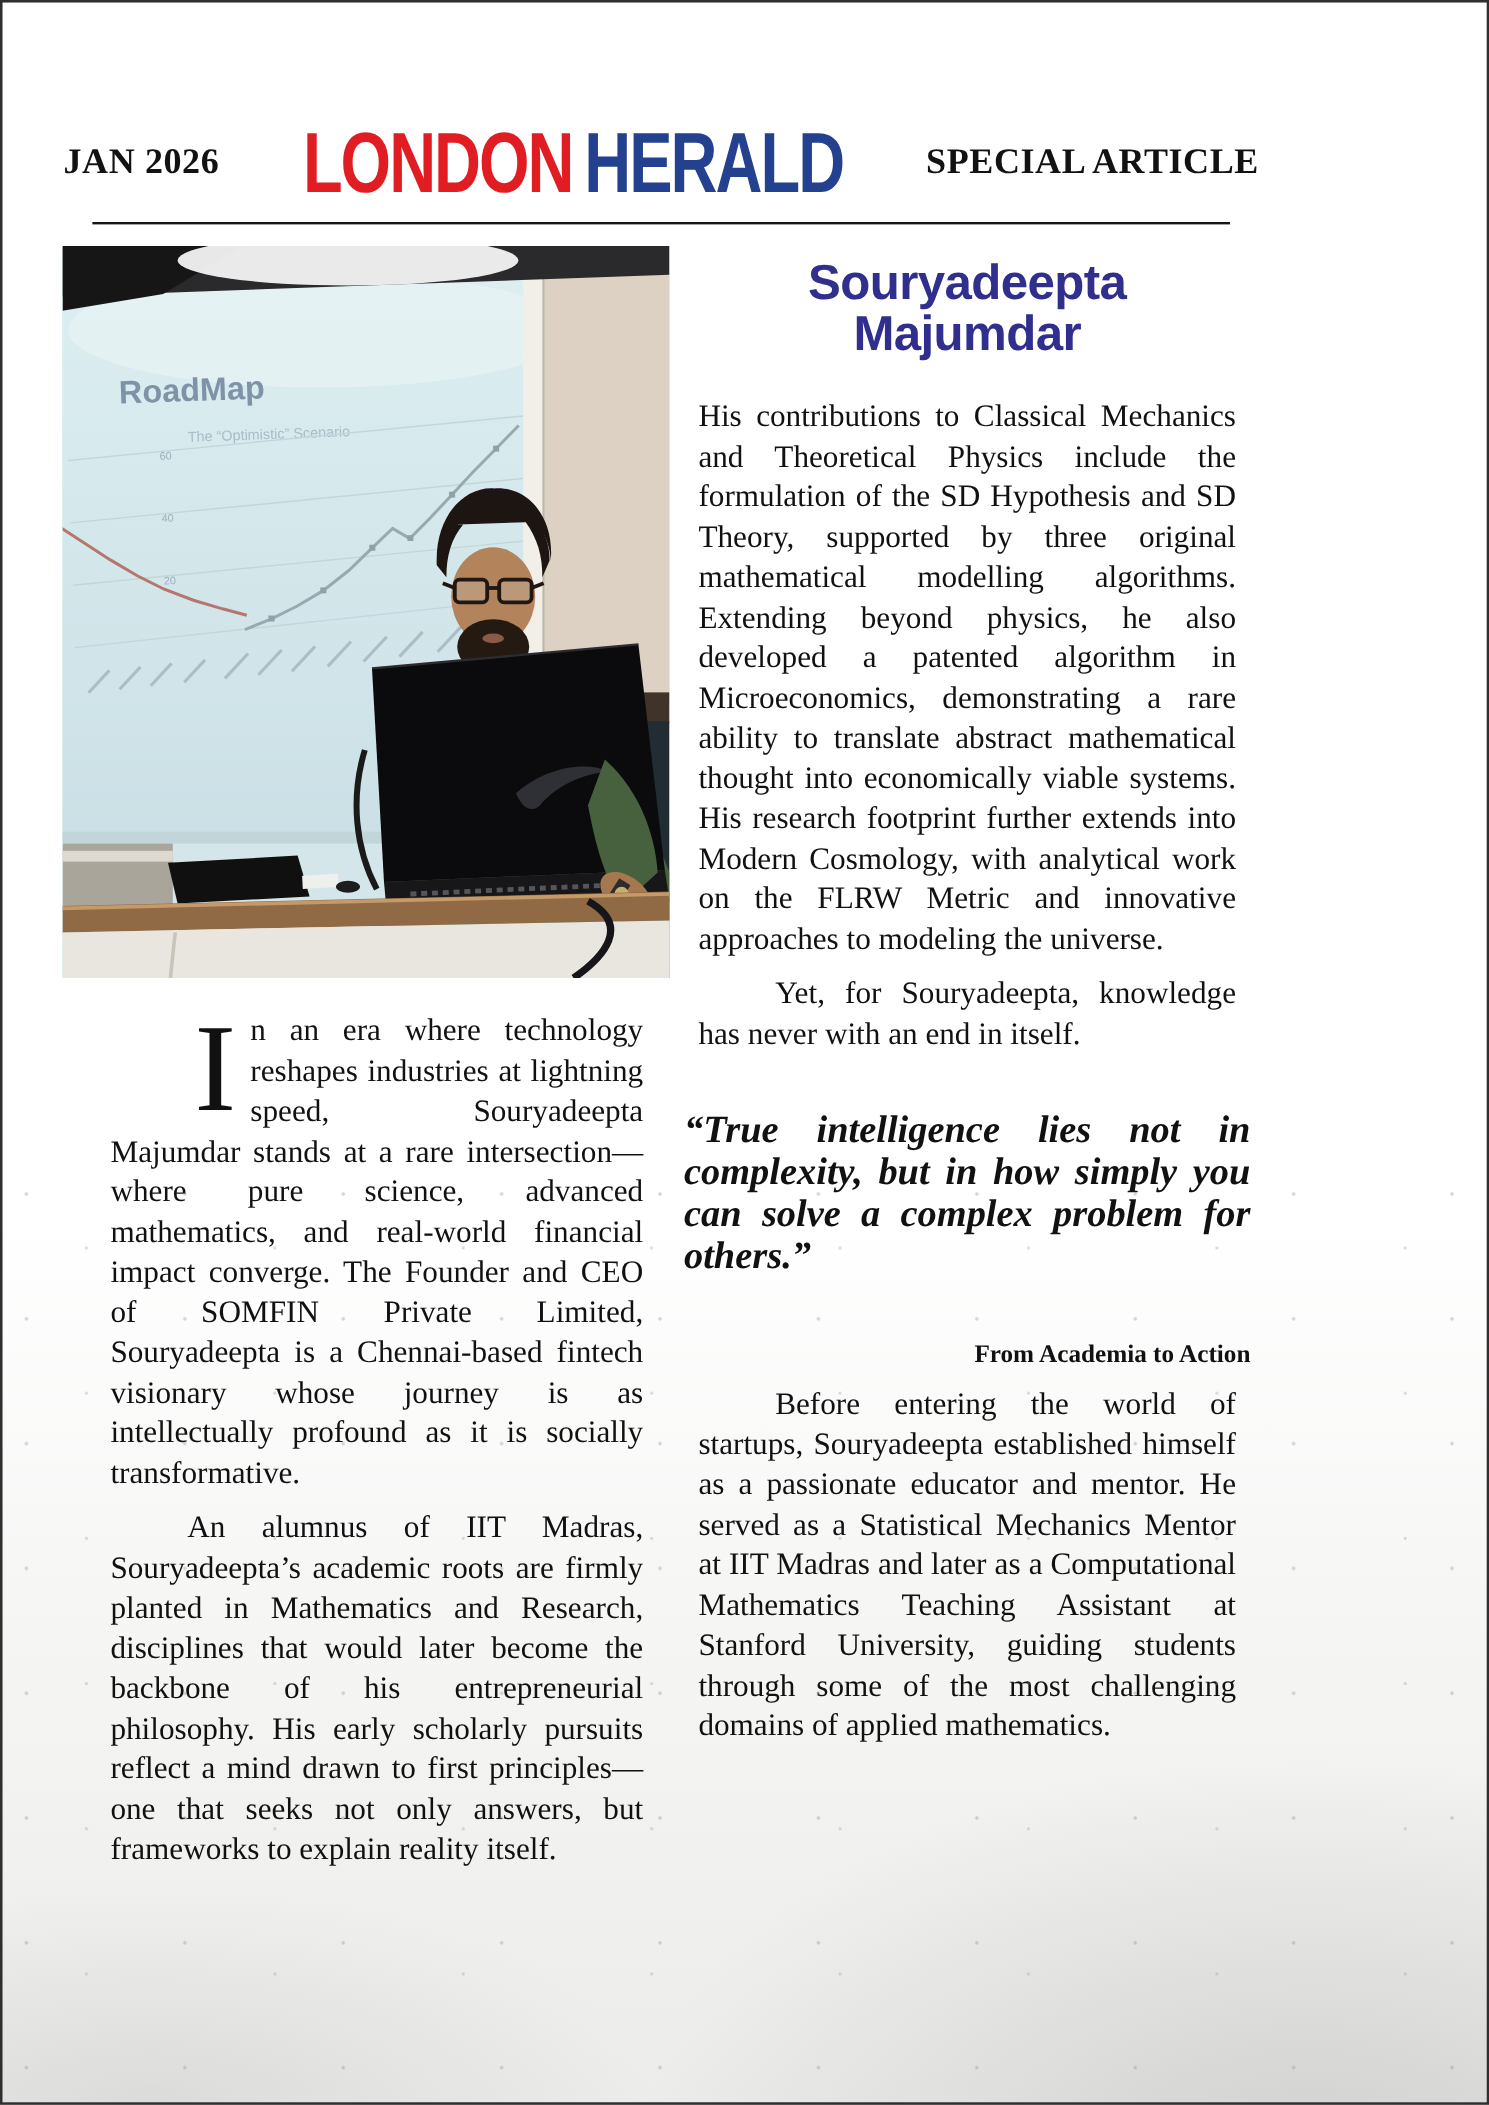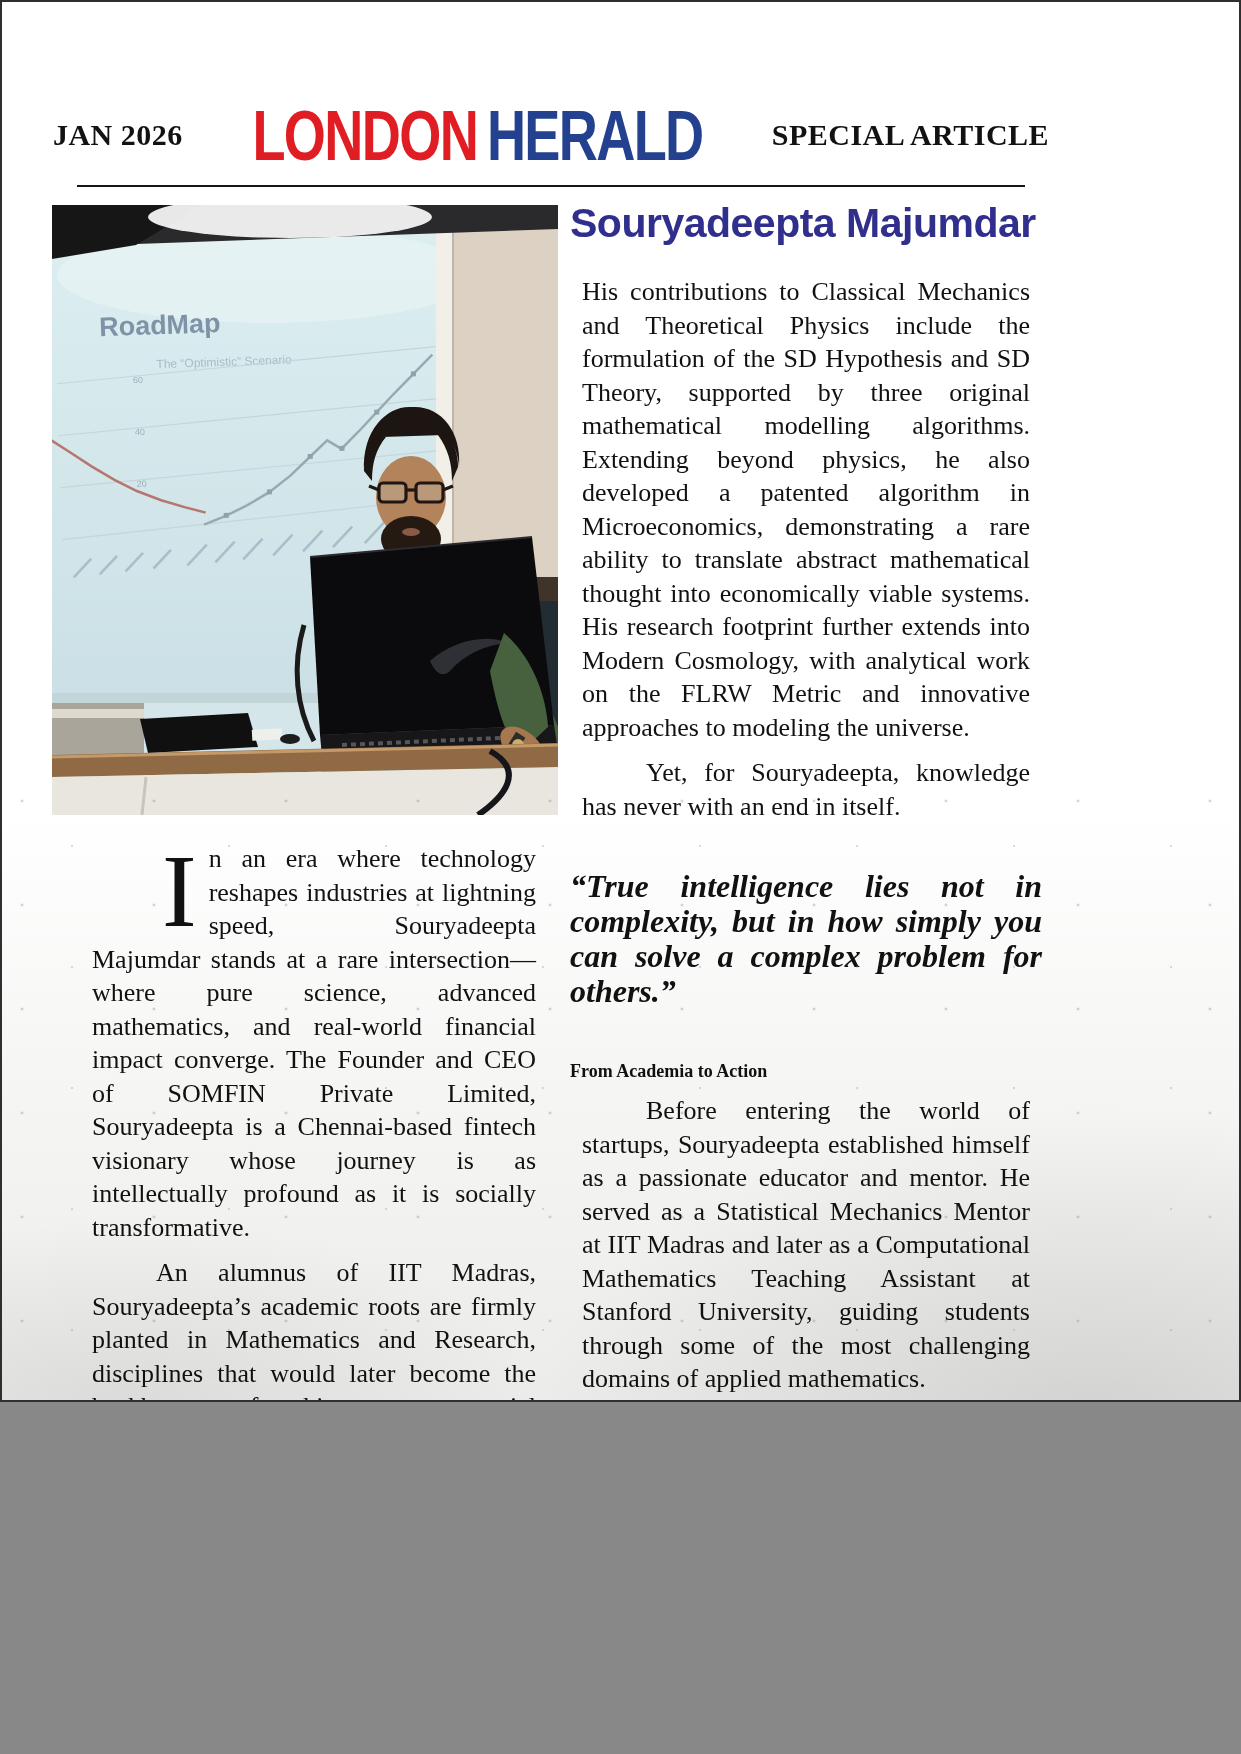--- a/index.html
+++ b/index.html
@@ -1,18 +1,18 @@
 <!DOCTYPE html>
 <html><head>
 <meta charset="utf-8">
 <style>
   html,body{margin:0;padding:0;background:#888;}
   .page{
     position:relative;
-    width:1241px;height:1402px;
+    width:1241px;height:1754px;
     margin:0 auto;
     box-sizing:border-box;
     border:2px solid #2f2f2f;
     overflow:hidden;
     font-family:"Liberation Serif", serif;
     color:#111;
     background:
       radial-gradient(ellipse 900px 520px at 88% 102%, rgba(170,170,168,0.40), rgba(170,170,168,0) 62%),
       radial-gradient(ellipse 700px 300px at 10% 100%, rgba(180,180,178,0.30), rgba(180,180,178,0) 60%),
       linear-gradient(180deg,#ffffff 0%, #ffffff 58%, #f6f6f5 76%, #ececea 100%);
@@ -47,35 +47,35 @@
   }
   .indent{text-indent:64px;}
   .dropcap{
     float:left;
     font-size:104px;line-height:.78;
     margin:8px 12px 0 70px;
     font-weight:500;
   }
   .art-title{
     font-family:"Liberation Sans",sans-serif;font-weight:800;
-    font-size:41px;line-height:1.05;letter-spacing:-.5px;margin:0;
+    font-size:41px;line-height:1.05;letter-spacing:-.5px;margin:12px;text-align:center;
   }
   .art-subtitle{
     font-family:"DejaVu Sans",sans-serif;font-weight:400;
     font-size:34px;line-height:1.13;letter-spacing:-.5px;
     margin:9px 0 0 0;
   }
   .first-para{margin-top:30px;}
   .quote{
     font-weight:700;font-style:italic;
     font-size:32px;line-height:35px;text-align:justify;
     margin:46px 0 0 0;
   }
   .section-head{
-    font-weight:700;font-size:18px;text-align:left;margin:52px 0 2px 0;
+    font-weight:700;font-size:21px;text-align:right;margin:52px 0 2px 0;
   }
   
   .photo{
     position:absolute;left:50px;top:203px;width:506px;height:610px;
     overflow:hidden;background:#d5e6ea;
   }
   .photo svg{display:block;}
 </style>
 </head>
 <body>

